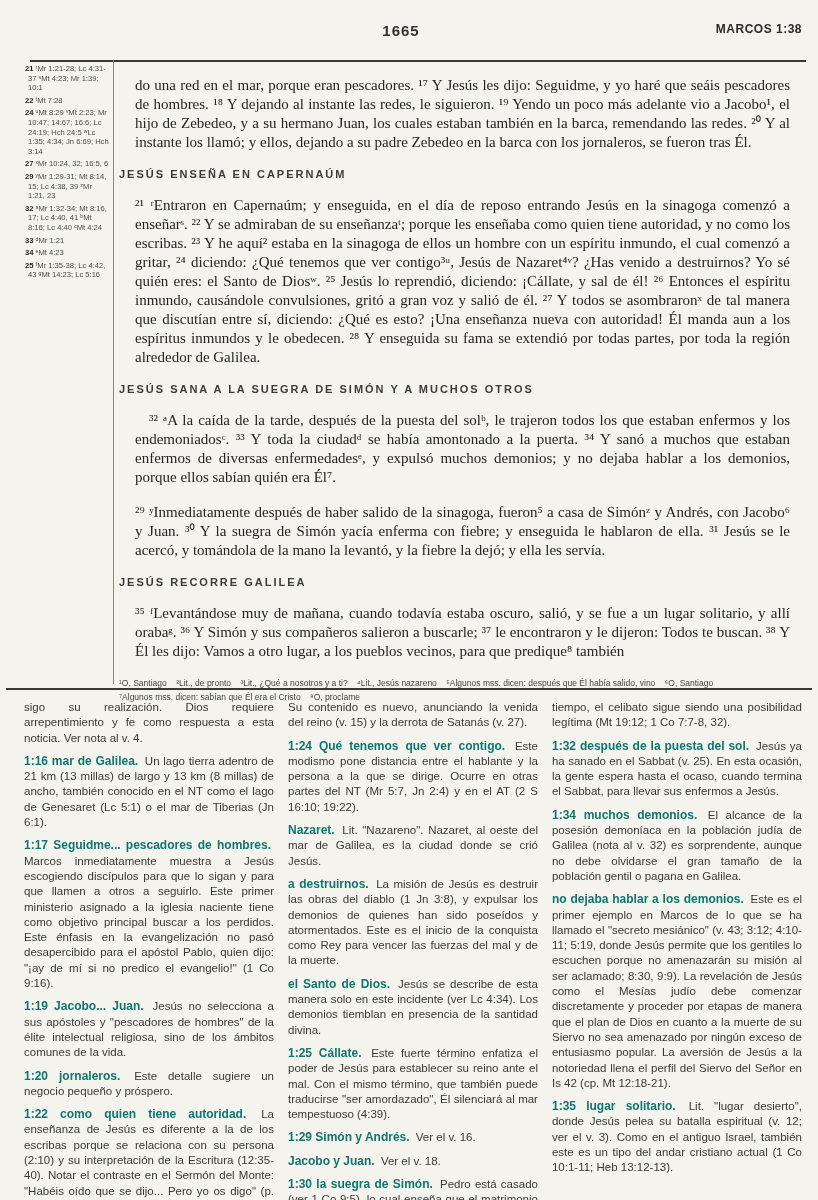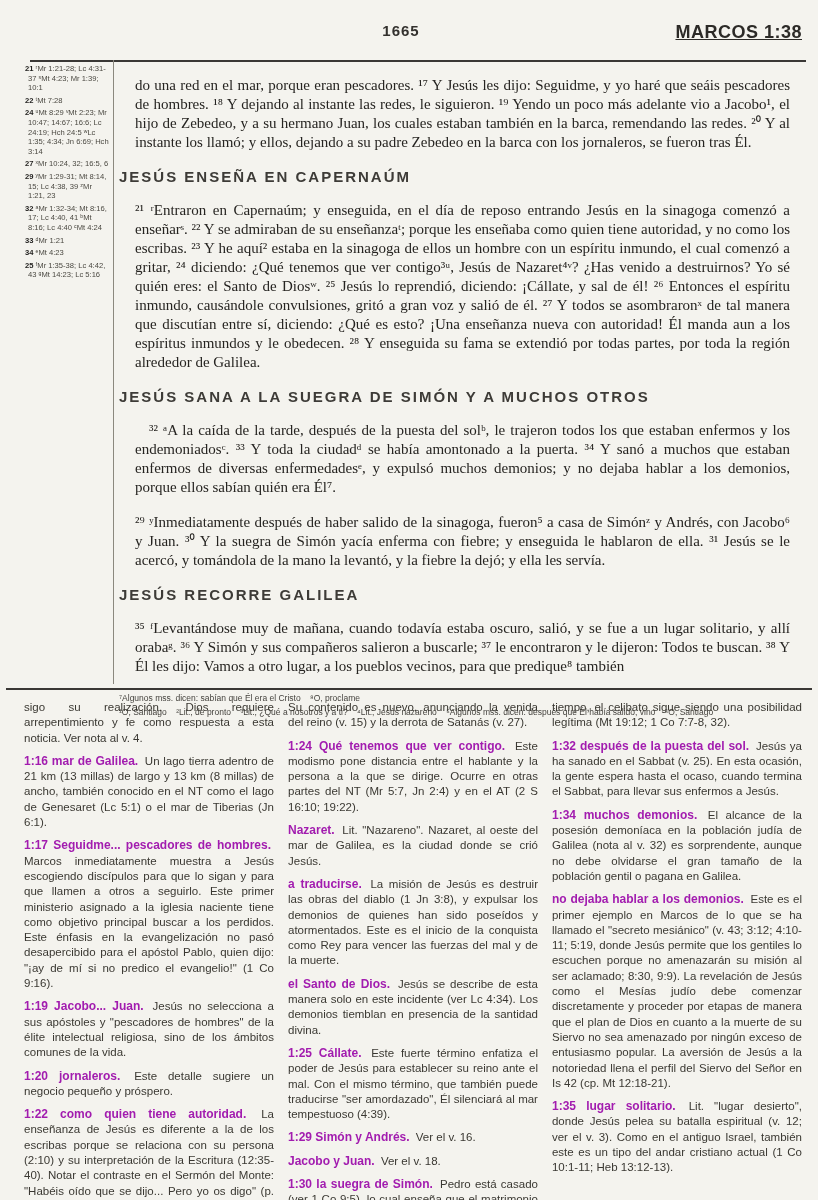--- a/index.html
+++ b/index.html
@@ -2,43 +2,43 @@
 <html><head>
 <meta charset="utf-8">
 <style>
   html,body{margin:0;padding:0;}
   body{width:818px;height:1200px;background:#e9e8e3;font-family:"Liberation Sans",sans-serif;}
   .page{position:relative;width:818px;height:1200px;background:#f4f3ee;overflow:hidden;color:#2a2826;}
 
   
   .header{position:absolute;top:22px;left:0;right:16px;height:20px;}
   .page-num{position:absolute;left:0;right:0;text-align:center;font-size:15px;font-weight:600;letter-spacing:1px;color:#33312e;}
-  .running-head{position:absolute;right:0;top:0;font-size:18px;font-weight:700;letter-spacing:0.5px;color:#2c2a27;text-decoration:underline;}
+  .running-head{position:absolute;right:0;top:0;font-size:12px;font-weight:700;letter-spacing:0.5px;color:#2c2a27;}
 
   .top-rule{position:absolute;top:60px;left:30px;right:12px;height:2px;background:#3a3835;}
   .mid-rule{position:absolute;top:688px;left:6px;right:6px;height:2px;background:#3a3835;}
 
   
   .body-grid{position:absolute;top:60px;left:25px;right:12px;display:flex;align-items:stretch;}
   .margin-col{width:84px;padding-top:4px;flex:none;}
   .mref{margin:0 0 3px 0;font-size:7.6px;line-height:9.6px;color:#4a4841;padding-left:3px;text-indent:-3px;}
   .mref b{color:#201f1d;}
   .v-rule{width:1px;flex:none;background:#8b887e;margin-left:4px;height:624px;}
   .scripture{flex:1;padding-left:5px;padding-top:0;}
   .sp{margin:16px;font-family:"Liberation Serif",serif;font-size:15px;line-height:19px;text-align:justify;color:#262421;}
   .sp.indent{text-indent:14px;}
-  .shead{margin:14px 0 7px 0;font-size:15px;font-weight:700;letter-spacing:2px;color:#3d3b37;}
+  .shead{margin:14px 0 7px 0;font-size:11px;font-weight:700;letter-spacing:2px;color:#3d3b37;}
   .footnotes{margin-top:10px;}
   .footnotes p{margin:0 0 2px 0;font-size:8.5px;line-height:12px;color:#45433e;white-space:pre-wrap;}
 
   
   .notes{position:absolute;top:700px;left:24px;right:16px;display:flex;gap:14px;}
   .ncol{width:calc((100% - 28px)/3);}
   .note{margin:0 0 8px 0;font-size:11.5px;line-height:15.3px;text-align:justify;color:#3a3832;}
-  .lead{font-size:12px;color:#a21caf;margin-right:3px;}
+  .lead{font-size:12px;color:#0f766e;margin-right:3px;}
   .lead:empty{display:none;margin:0;}
 </style>
 </head>
 <body>
 
 <div class="page">
 
   <div class="header">
     <div class="page-num">1665</div>
     <div class="running-head">MARCOS 1:38</div>
@@ -64,42 +64,42 @@
     <main class="scripture">
       <p class="sp">do una red en el mar, porque eran pescadores. ¹⁷ Y Jesús les dijo: Seguidme, y yo haré que seáis pescadores de hombres. ¹⁸ Y dejando al instante las redes, le siguieron. ¹⁹ Yendo un poco más adelante vio a Jacobo¹, el hijo de Zebedeo, y a su hermano Juan, los cuales estaban también en la barca, remendando las redes. ²⁰ Y al instante los llamó; y ellos, dejando a su padre Zebedeo en la barca con los jornaleros, se fueron tras Él.</p>
       <h3 class="shead">JESÚS ENSEÑA EN CAPERNAÚM</h3>
       <p class="sp">²¹ ʳEntraron en Capernaúm; y enseguida, en el día de reposo entrando Jesús en la sinagoga comenzó a enseñarˢ. ²² Y se admiraban de su enseñanzaᵗ; porque les enseñaba como quien tiene autoridad, y no como los escribas. ²³ Y he aquí² estaba en la sinagoga de ellos un hombre con un espíritu inmundo, el cual comenzó a gritar, ²⁴ diciendo: ¿Qué tenemos que ver contigo³ᵘ, Jesús de Nazaret⁴ᵛ? ¿Has venido a destruirnos? Yo sé quién eres: el Santo de Diosʷ. ²⁵ Jesús lo reprendió, diciendo: ¡Cállate, y sal de él! ²⁶ Entonces el espíritu inmundo, causándole convulsiones, gritó a gran voz y salió de él. ²⁷ Y todos se asombraronˣ de tal manera que discutían entre sí, diciendo: ¿Qué es esto? ¡Una enseñanza nueva con autoridad! Él manda aun a los espíritus inmundos y le obedecen. ²⁸ Y enseguida su fama se extendió por todas partes, por toda la región alrededor de Galilea.</p>
       <h3 class="shead">JESÚS SANA A LA SUEGRA DE SIMÓN Y A MUCHOS OTROS</h3>
       <p class="sp indent">³² ᵃA la caída de la tarde, después de la puesta del solᵇ, le trajeron todos los que estaban enfermos y los endemoniadosᶜ. ³³ Y toda la ciudadᵈ se había amontonado a la puerta. ³⁴ Y sanó a muchos que estaban enfermos de diversas enfermedadesᵉ, y expulsó muchos demonios; y no dejaba hablar a los demonios, porque ellos sabían quién era Él⁷.</p>
       <p class="sp">²⁹ ʸInmediatamente después de haber salido de la sinagoga, fueron⁵ a casa de Simónᶻ y Andrés, con Jacobo⁶ y Juan. ³⁰ Y la suegra de Simón yacía enferma con fiebre; y enseguida le hablaron de ella. ³¹ Jesús se le acercó, y tomándola de la mano la levantó, y la fiebre la dejó; y ella les servía.</p>
       <h3 class="shead">JESÚS RECORRE GALILEA</h3>
       <p class="sp">³⁵ ᶠLevantándose muy de mañana, cuando todavía estaba oscuro, salió, y se fue a un lugar solitario, y allí orabaᵍ. ³⁶ Y Simón y sus compañeros salieron a buscarle; ³⁷ le encontraron y le dijeron: Todos te buscan. ³⁸ Y Él les dijo: Vamos a otro lugar, a los pueblos vecinos, para que predique⁸ también</p>
       <div class="footnotes">
+        <p>¹O, Santiago    ²Lit., de pronto    ³Lit., ¿Qué a nosotros y a ti?    ⁴Lit., Jesús nazareno    ⁵Algunos mss. dicen: después que Él había salido, vino    ⁶O, Santiago</p>
         <p>⁷Algunos mss. dicen: sabían que Él era el Cristo    ⁸O, proclame</p>
-        <p>¹O, Santiago    ²Lit., de pronto    ³Lit., ¿Qué a nosotros y a ti?    ⁴Lit., Jesús nazareno    ⁵Algunos mss. dicen: después que Él había salido, vino    ⁶O, Santiago</p>
       </div>
     </main>
   </div>
 
   <div class="mid-rule"></div>
 
   <div class="notes">
     <div class="ncol">
       <p class="note"> <span>sigo su realización. Dios requiere arrepentimiento y fe como respuesta a esta noticia. Ver nota al v. 4.</span></p>
       <p class="note"><b class="lead">1:16 mar de Galilea.</b> <span>Un lago tierra adentro de 21 km (13 millas) de largo y 13 km (8 millas) de ancho, también conocido en el NT como el lago de Genesaret (Lc 5:1) o el mar de Tiberias (Jn 6:1).</span></p>
       <p class="note"><b class="lead">1:17 Seguidme... pescadores de hombres.</b> <span>Marcos inmediatamente muestra a Jesús escogiendo discípulos para que lo sigan y para que llamen a otros a seguirlo. Este primer ministerio asignado a la iglesia naciente tiene como objetivo principal buscar a los perdidos. Este énfasis en la evangelización no pasó desapercibido para el apóstol Pablo, quien dijo: "¡ay de mí si no predico el evangelio!" (1 Co 9:16).</span></p>
       <p class="note"><b class="lead">1:19 Jacobo... Juan.</b> <span>Jesús no selecciona a sus apóstoles y "pescadores de hombres" de la élite intelectual religiosa, sino de los ámbitos comunes de la vida.</span></p>
       <p class="note"><b class="lead">1:20 jornaleros.</b> <span>Este detalle sugiere un negocio pequeño y próspero.</span></p>
       <p class="note"><b class="lead">1:22 como quien tiene autoridad.</b> <span>La enseñanza de Jesús es diferente a la de los escribas porque se relaciona con su persona (2:10) y su interpretación de la Escritura (12:35-40). Notar el contraste en el Sermón del Monte: "Habéis oído que se dijo... Pero yo os digo" (p. ej., Mt 5:21-22).</span></p>
     </div>
     <div class="ncol">
       <p class="note"> <span>Su contenido es nuevo, anunciando la venida del reino (v. 15) y la derrota de Satanás (v. 27).</span></p>
       <p class="note"><b class="lead">1:24 Qué tenemos que ver contigo.</b> <span>Este modismo pone distancia entre el hablante y la persona a la que se dirige. Ocurre en otras partes del NT (Mr 5:7, Jn 2:4) y en el AT (2 S 16:10; 19:22).</span></p>
       <p class="note"><b class="lead">Nazaret.</b> <span>Lit. "Nazareno". Nazaret, al oeste del mar de Galilea, es la ciudad donde se crió Jesús.</span></p>
-      <p class="note"><b class="lead">a traducirse.</b> <span>La misión de Jesús es destruir las obras del diablo (1 Jn 3:8), y expulsar los demonios de quienes han sido poseídos y atormentados. Este es el inicio de la conquista como Rey para vencer las fuerzas del mal y de la muerte.</span></p>
+      <p class="note"><b class="lead">a destruirnos.</b> <span>La misión de Jesús es destruir las obras del diablo (1 Jn 3:8), y expulsar los demonios de quienes han sido poseídos y atormentados. Este es el inicio de la conquista como Rey para vencer las fuerzas del mal y de la muerte.</span></p>
       <p class="note"><b class="lead">el Santo de Dios.</b> <span>Jesús se describe de esta manera solo en este incidente (ver Lc 4:34). Los demonios tiemblan en presencia de la santidad divina.</span></p>
       <p class="note"><b class="lead">1:25 Cállate.</b> <span>Este fuerte término enfatiza el poder de Jesús para establecer su reino ante el mal. Con el mismo término, que también puede traducirse "ser amordazado", Él silenciará al mar tempestuoso (4:39).</span></p>
       <p class="note"><b class="lead">1:29 Simón y Andrés.</b> <span>Ver el v. 16.</span></p>
       <p class="note"><b class="lead">Jacobo y Juan.</b> <span>Ver el v. 18.</span></p>
       <p class="note"><b class="lead">1:30 la suegra de Simón.</b> <span>Pedro está casado (ver 1 Co 9:5), lo cual enseña que el matrimonio es normal para los líderes cristianos. Pero, al mismo</span></p>
     </div>
     <div class="ncol">
       <p class="note"> <span>tiempo, el celibato sigue siendo una posibilidad legítima (Mt 19:12; 1 Co 7:7-8, 32).</span></p>
       <p class="note"><b class="lead">1:32 después de la puesta del sol.</b> <span>Jesús ya ha sanado en el Sabbat (v. 25). En esta ocasión, la gente espera hasta el ocaso, cuando termina el Sabbat, para llevar sus enfermos a Jesús.</span></p>
       <p class="note"><b class="lead">1:34 muchos demonios.</b> <span>El alcance de la posesión demoníaca en la población judía de Galilea (nota al v. 32) es sorprendente, aunque no debe olvidarse el gran tamaño de la población gentil o pagana en Galilea.</span></p>

